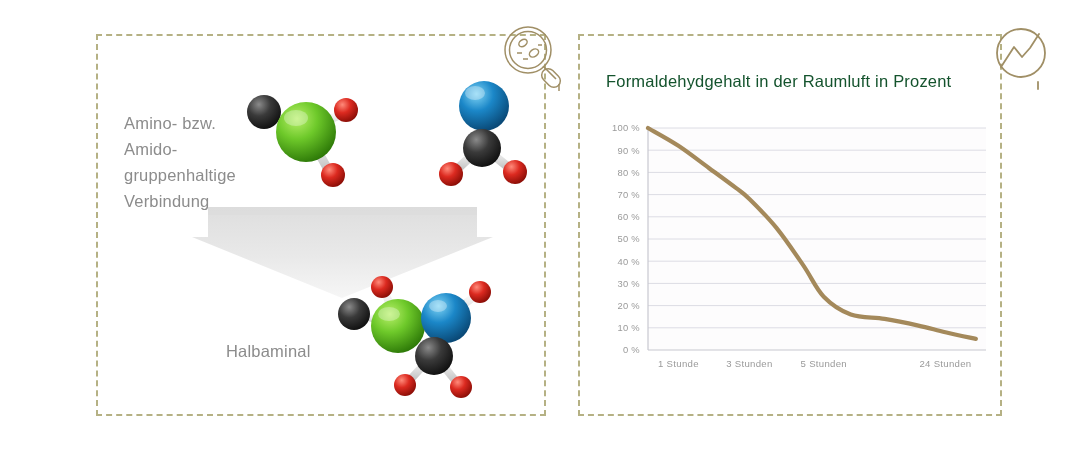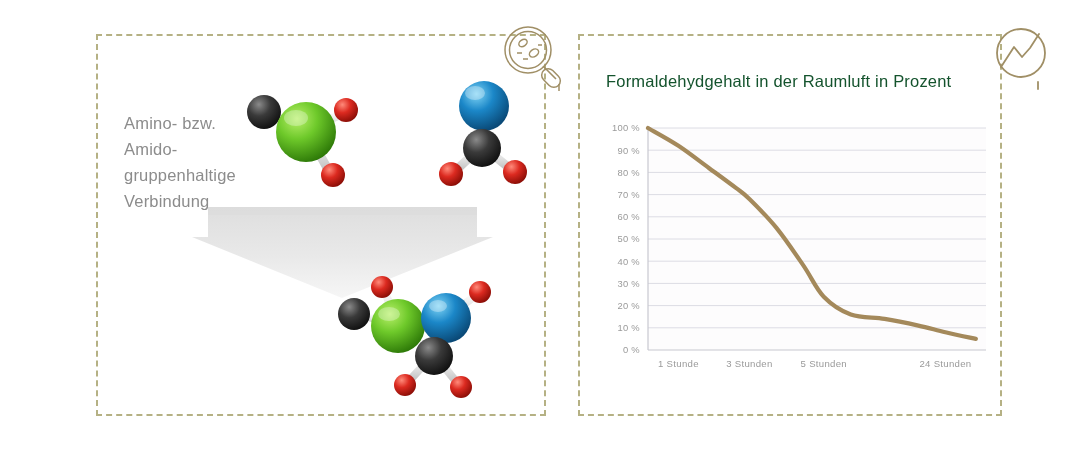--- a/index.html
+++ b/index.html
@@ -76,20 +76,21 @@
 <div class="stage">
 
   <div class="panel" id="panel-left"></div>
 
   <div class="lbl" id="label-amino">Amino- bzw.
 Amido-
 gruppenhaltige
 Verbindung</div>
 
 
+  <div class="lbl" id="label-halbaminal">Halbaminal</div>
 
   <svg id="process-arrow" viewBox="0 0 305 95">
     <defs>
       <linearGradient id="arrGrad" x1="0" y1="0" x2="0" y2="1">
         <stop offset="0%" stop-color="#dedede"></stop>
         <stop offset="55%" stop-color="#e9e9e9"></stop>
         <stop offset="100%" stop-color="#f6f6f6"></stop>
       </linearGradient>
     </defs>
     <polygon points="18,2 287,2 287,32 303,32 152,93 2,32 18,32" fill="url(#arrGrad)"></polygon>

